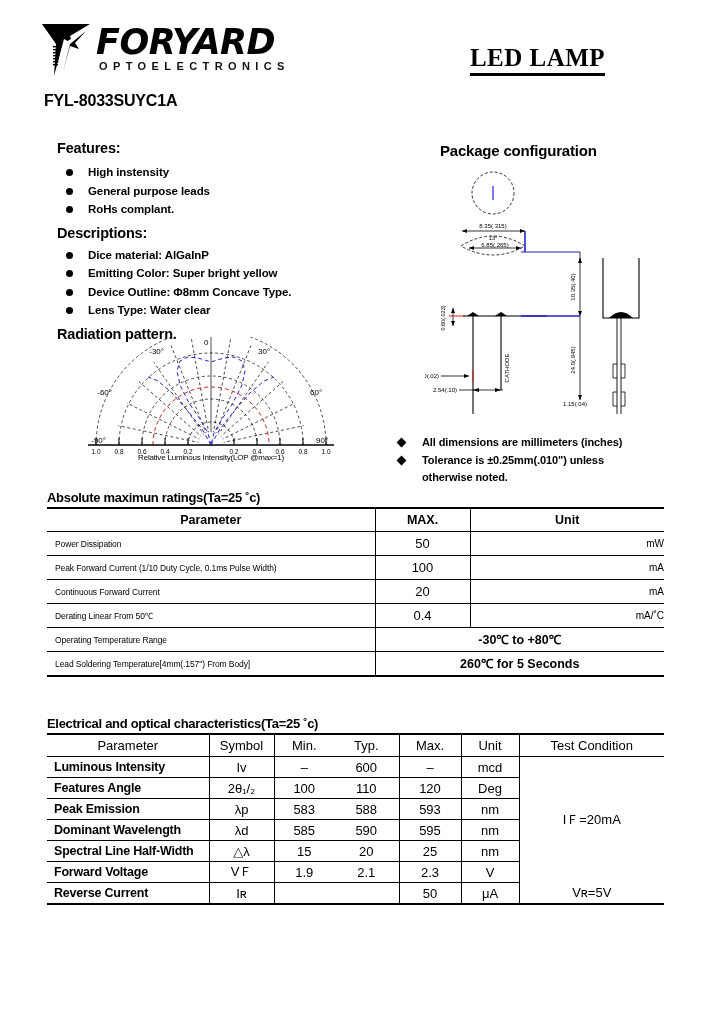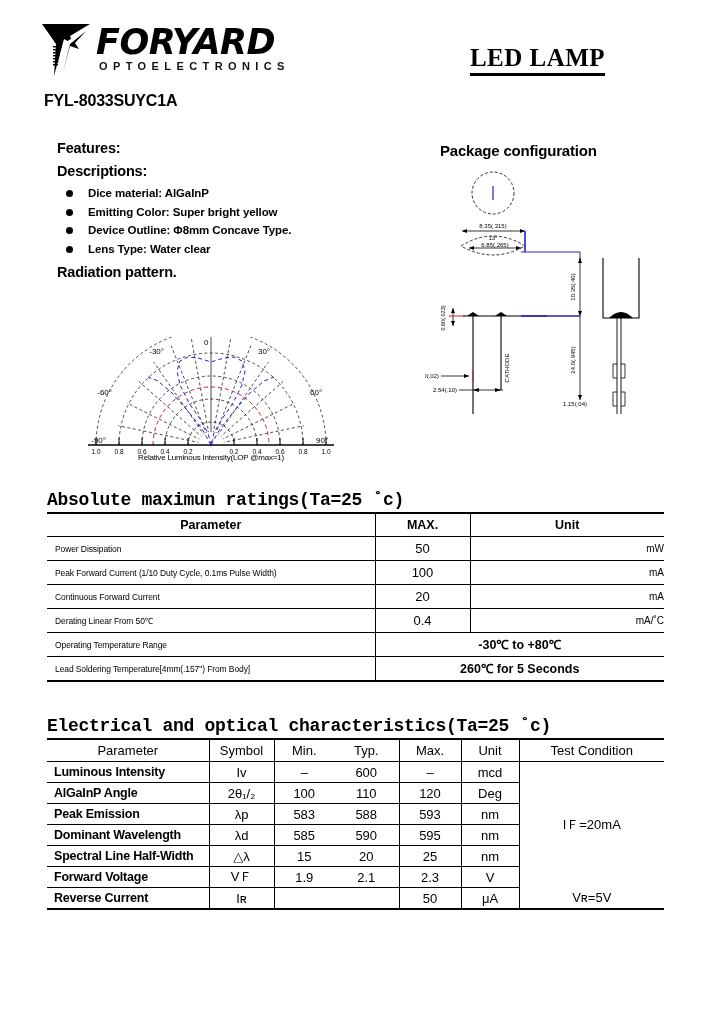--- a/index.html
+++ b/index.html
@@ -170,25 +170,24 @@
     left: 4px; top: 5px;
     width: 7px; height: 7px;
     background: #000;
     transform: rotate(45deg);
   }
   .notes li.cont { padding-left: 28px; }
   .notes li.cont::before { display: none; }
 
   
   .tbl-title {
-    font-size: 18px;
+    font-size: 13px;
     font-weight: bold;
     letter-spacing: -0.3px;
     margin-bottom: 2px;
-    font-family: Liberation Mono, monospace;
   }
   .tbl-block#abs-block {
     position: absolute;
     left: 47px; top: 490px;
     width: 617px;
   }
   .tbl-block#eo-block {
     position: absolute;
     left: 47px; top: 716px;
     width: 617px;
@@ -310,20 +309,25 @@
     </div>
     <div class="doc-title">
       <span class="u">LED LAMP</span>
     </div>
   </div>
 
   <div class="part-number">FYL-8033SUYC1A</div>
 
   <div class="features-col">
     <div class="sec-head">Features:</div>
+    <ul class="bullets">
+      <li>High instensity</li>
+      <li>General purpose leads</li>
+      <li>RoHs complant.</li>
+    </ul>
     <div class="sec-head tight">Descriptions:</div>
     <ul class="bullets">
       <li>Dice material: AlGaInP</li>
       <li>Emitting Color: Super bright yellow</li>
       <li>Device Outline: Φ8mm Concave Type.</li>
       <li>Lens Type: Water clear</li>
     </ul>
     <div class="sec-head">Radiation pattern.</div>
   </div>
 
@@ -474,20 +478,27 @@
       <line x1="196" y1="150" x2="196" y2="246" stroke="#000" stroke-width="0.9"></line>
       <g stroke="#000" stroke-width="0.8" fill="none">
         <path d="M 192 196 l -4 0 l 0 14 l 4 0"></path>
         <path d="M 196 196 l 4 0 l 0 14 l -4 0"></path>
         <path d="M 192 224 l -4 0 l 0 14 l 4 0"></path>
         <path d="M 196 224 l 4 0 l 0 14 l -4 0"></path>
       </g>
     </svg>
   </div>
 
+  <div class="notes">
+    <ul>
+      <li>All dimensions are millimeters (inches)</li>
+      <li>Tolerance   is   ±0.25mm(.010")   unless</li>
+      <li class="cont">otherwise noted.</li>
+    </ul>
+  </div>
 
   <div class="tbl-block" id="abs-block">
     <div class="tbl-title">Absolute maximun ratings(Ta=25  ˚c)</div>
     <table class="abs">
       <colgroup>
         <col style="width:328px">
         <col style="width:95px">
         <col style="width:194px">
       </colgroup>
       <thead>
@@ -557,21 +568,21 @@
         <tr>
           <td class="pname vline">Luminous Intensity</td>
           <td class="vline">Iᴠ</td>
           <td>–</td>
           <td class="vline">600</td>
           <td class="vline">–</td>
           <td class="vline">mcd</td>
           <td class="tc-cell nb" rowspan="6">IＦ=20mA</td>
         </tr>
         <tr>
-          <td class="pname vline">AlGaInP Angle</td>
+          <td class="pname vline">Features Angle</td>
           <td class="vline">2θ₁/₂</td>
           <td>100</td>
           <td class="vline">110</td>
           <td class="vline">120</td>
           <td class="vline">Deg</td>
         </tr>
         <tr>
           <td class="pname vline">Peak Emission</td>
           <td class="vline">λp</td>
           <td>583</td>

